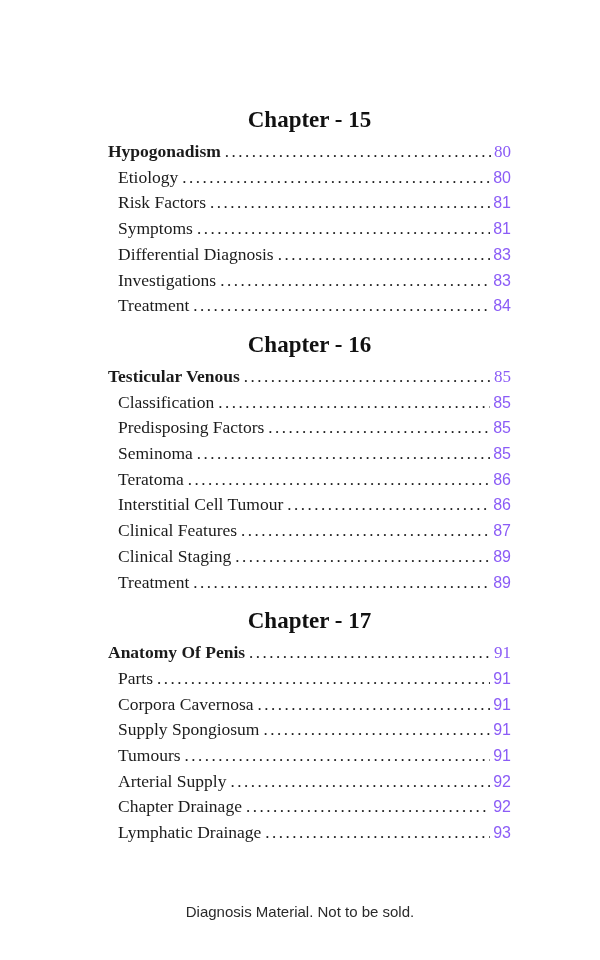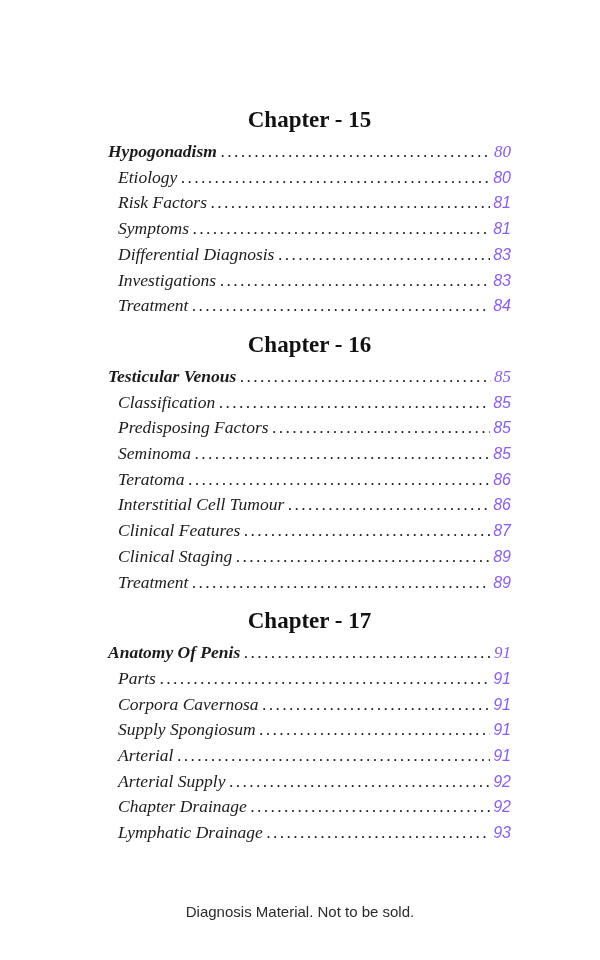--- a/index.html
+++ b/index.html
@@ -32,21 +32,20 @@
   }
   .chapter:first-child .chapter-heading { margin-top: 0; }
   .entries { width: 100%; }
   .row {
     display: flex;
     align-items: baseline;
     line-height: 25.7px;
     font-size: 17.5px;
     padding-left: 10px;
     white-space: nowrap;
-    font-style: italic;
   }
   .row.bold { padding-left: 0; }
   .row.bold .label { font-weight: bold; }
   .label { flex: 0 0 auto; color: #1b1b1b; }
   .dots {
     flex: 1 1 auto;
     overflow: hidden;
     white-space: nowrap;
     margin: 0 3px 0 4px;
     color: #1b1b1b;
@@ -209,21 +208,21 @@
     <span class="pagenum">91</span>
   </div>
 
   <div class="row">
     <span class="label">Supply Spongiosum</span>
     <span class="dots"></span>
     <span class="pagenum">91</span>
   </div>
 
   <div class="row">
-    <span class="label">Arterial</span>
+    <span class="label">Tumours</span>
     <span class="dots"></span>
     <span class="pagenum">91</span>
   </div>
 
   <div class="row">
     <span class="label">Arterial Supply</span>
     <span class="dots"></span>
     <span class="pagenum">92</span>
   </div>
 

